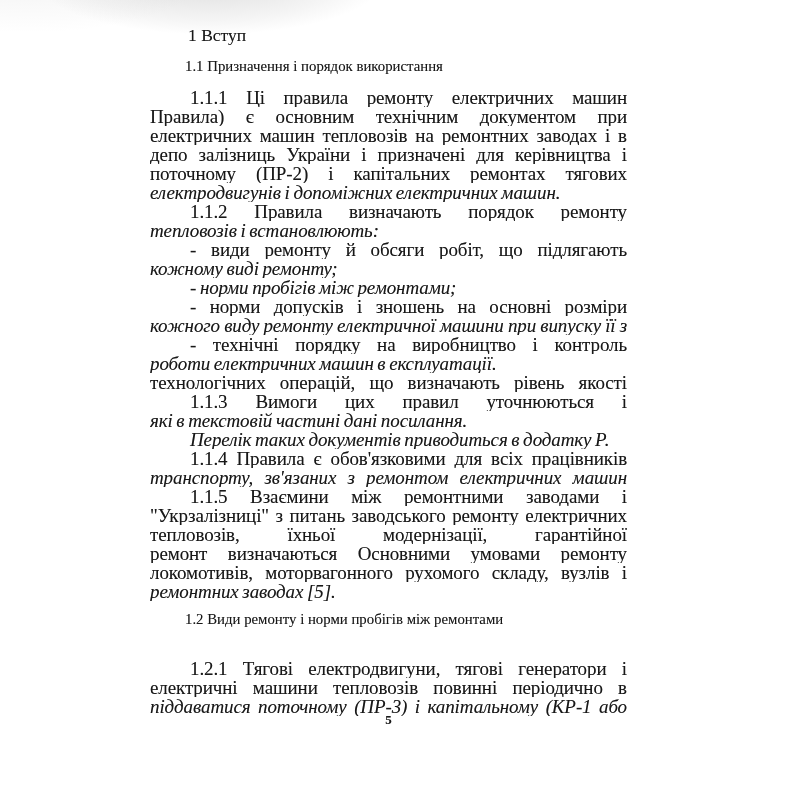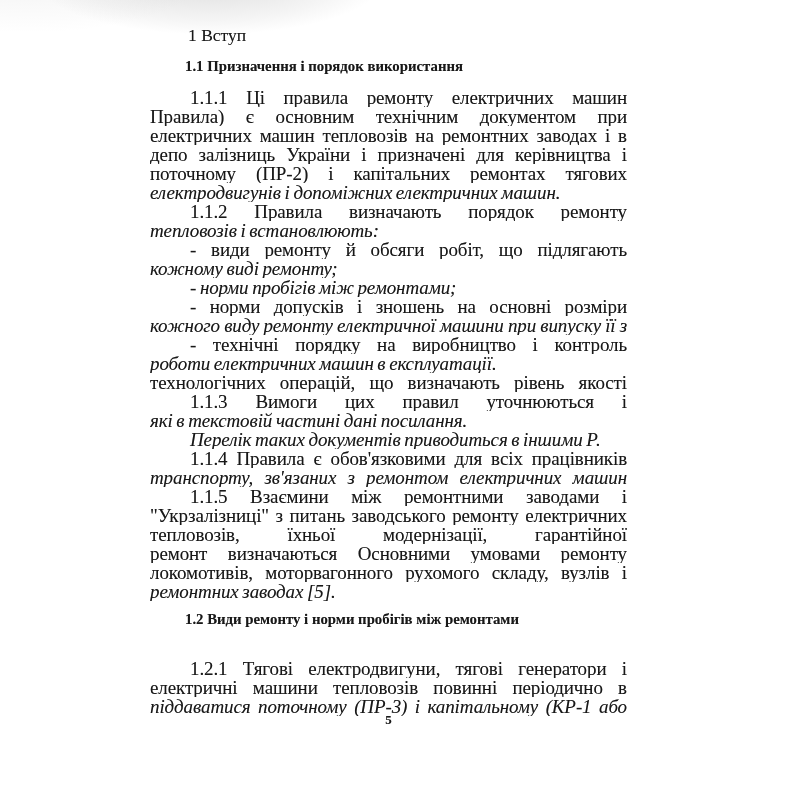--- a/index.html
+++ b/index.html
@@ -30,21 +30,21 @@
   }
   .h1 {
     font-size: 17.5px;
     line-height: 22px;
     font-weight: normal;
     margin: 0 0 11px 38px;
   }
   .h2 {
     font-size: 14.8px;
     line-height: 19px;
-    font-weight: bold;
+    font-weight: normal;
     margin: 0 0 12px 35px;
   }
   .h2.h2-later { margin-top: 9px; margin-bottom: 30px; }
   .para { margin: 0; }
   .ln {
     font-size: 19px;
     line-height: 19px;
     height: 19px;
     overflow: hidden;
     text-align: justify;
@@ -97,21 +97,21 @@
       <div class="para">
         <div class="ln in">- технічні порядку на виробництво і контроль виконання основних</div>
         <div class="ln end">роботи електричних машин в експлуатації.</div>
         <div class="ln">технологічних операцій, що визначають рівень якості ремонту і надійності</div>
       </div>
       <div class="para">
         <div class="ln in">1.1.3 Вимоги цих правил уточнюються і доповнюються</div>
         <div class="ln end">які в текстовій частині дані посилання.</div>
       </div>
       <div class="para">
-        <div class="ln in end">Перелік таких документів приводиться в іншими Р.</div>
+        <div class="ln in end">Перелік таких документів приводиться в додатку Р.</div>
       </div>
       <div class="para">
         <div class="ln in">1.1.4 Правила є обов'язковими для всіх працівників залізничного</div>
         <div class="ln end">транспорту, зв'язаних з ремонтом електричних машин тепловозів.</div>
       </div>
       <div class="para">
         <div class="ln in">1.1.5 Взаємини між ремонтними заводами і залізницями (депо)</div>
         <div class="ln">"Укрзалізниці" з питань заводського ремонту електричних машин</div>
         <div class="ln">тепловозів, їхньої модернізації, гарантійної відповідальності за зроблений</div>
         <div class="ln">ремонт визначаються Основними умовами ремонту модернізації</div>

